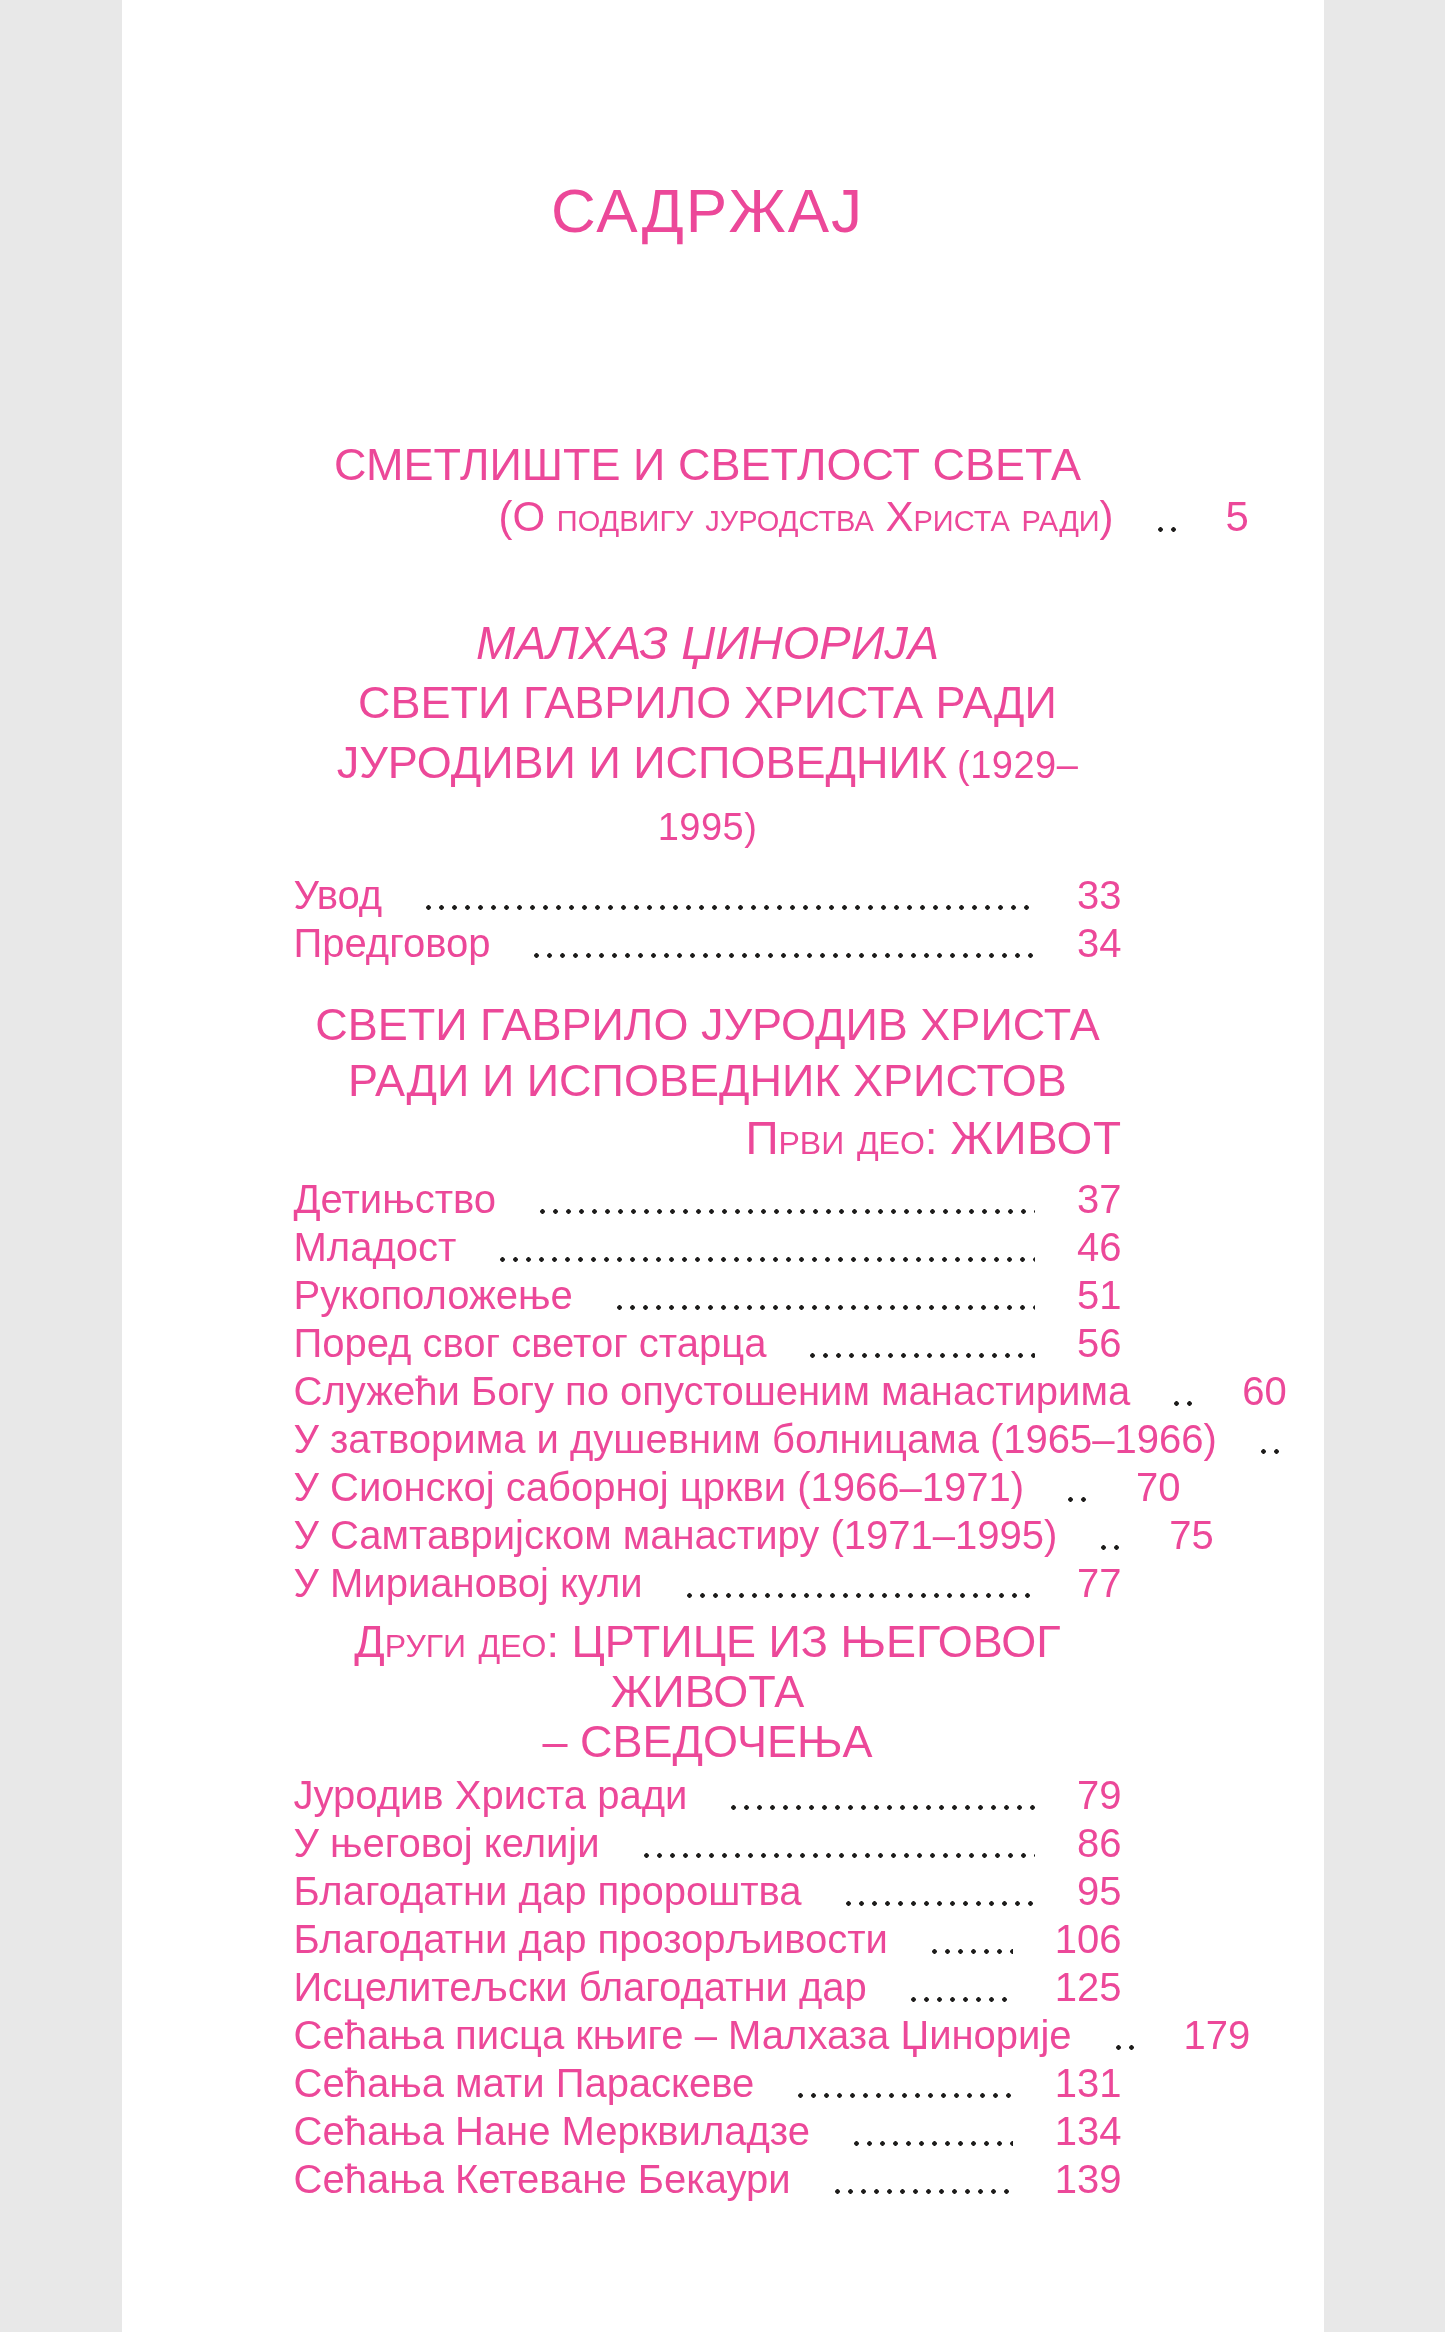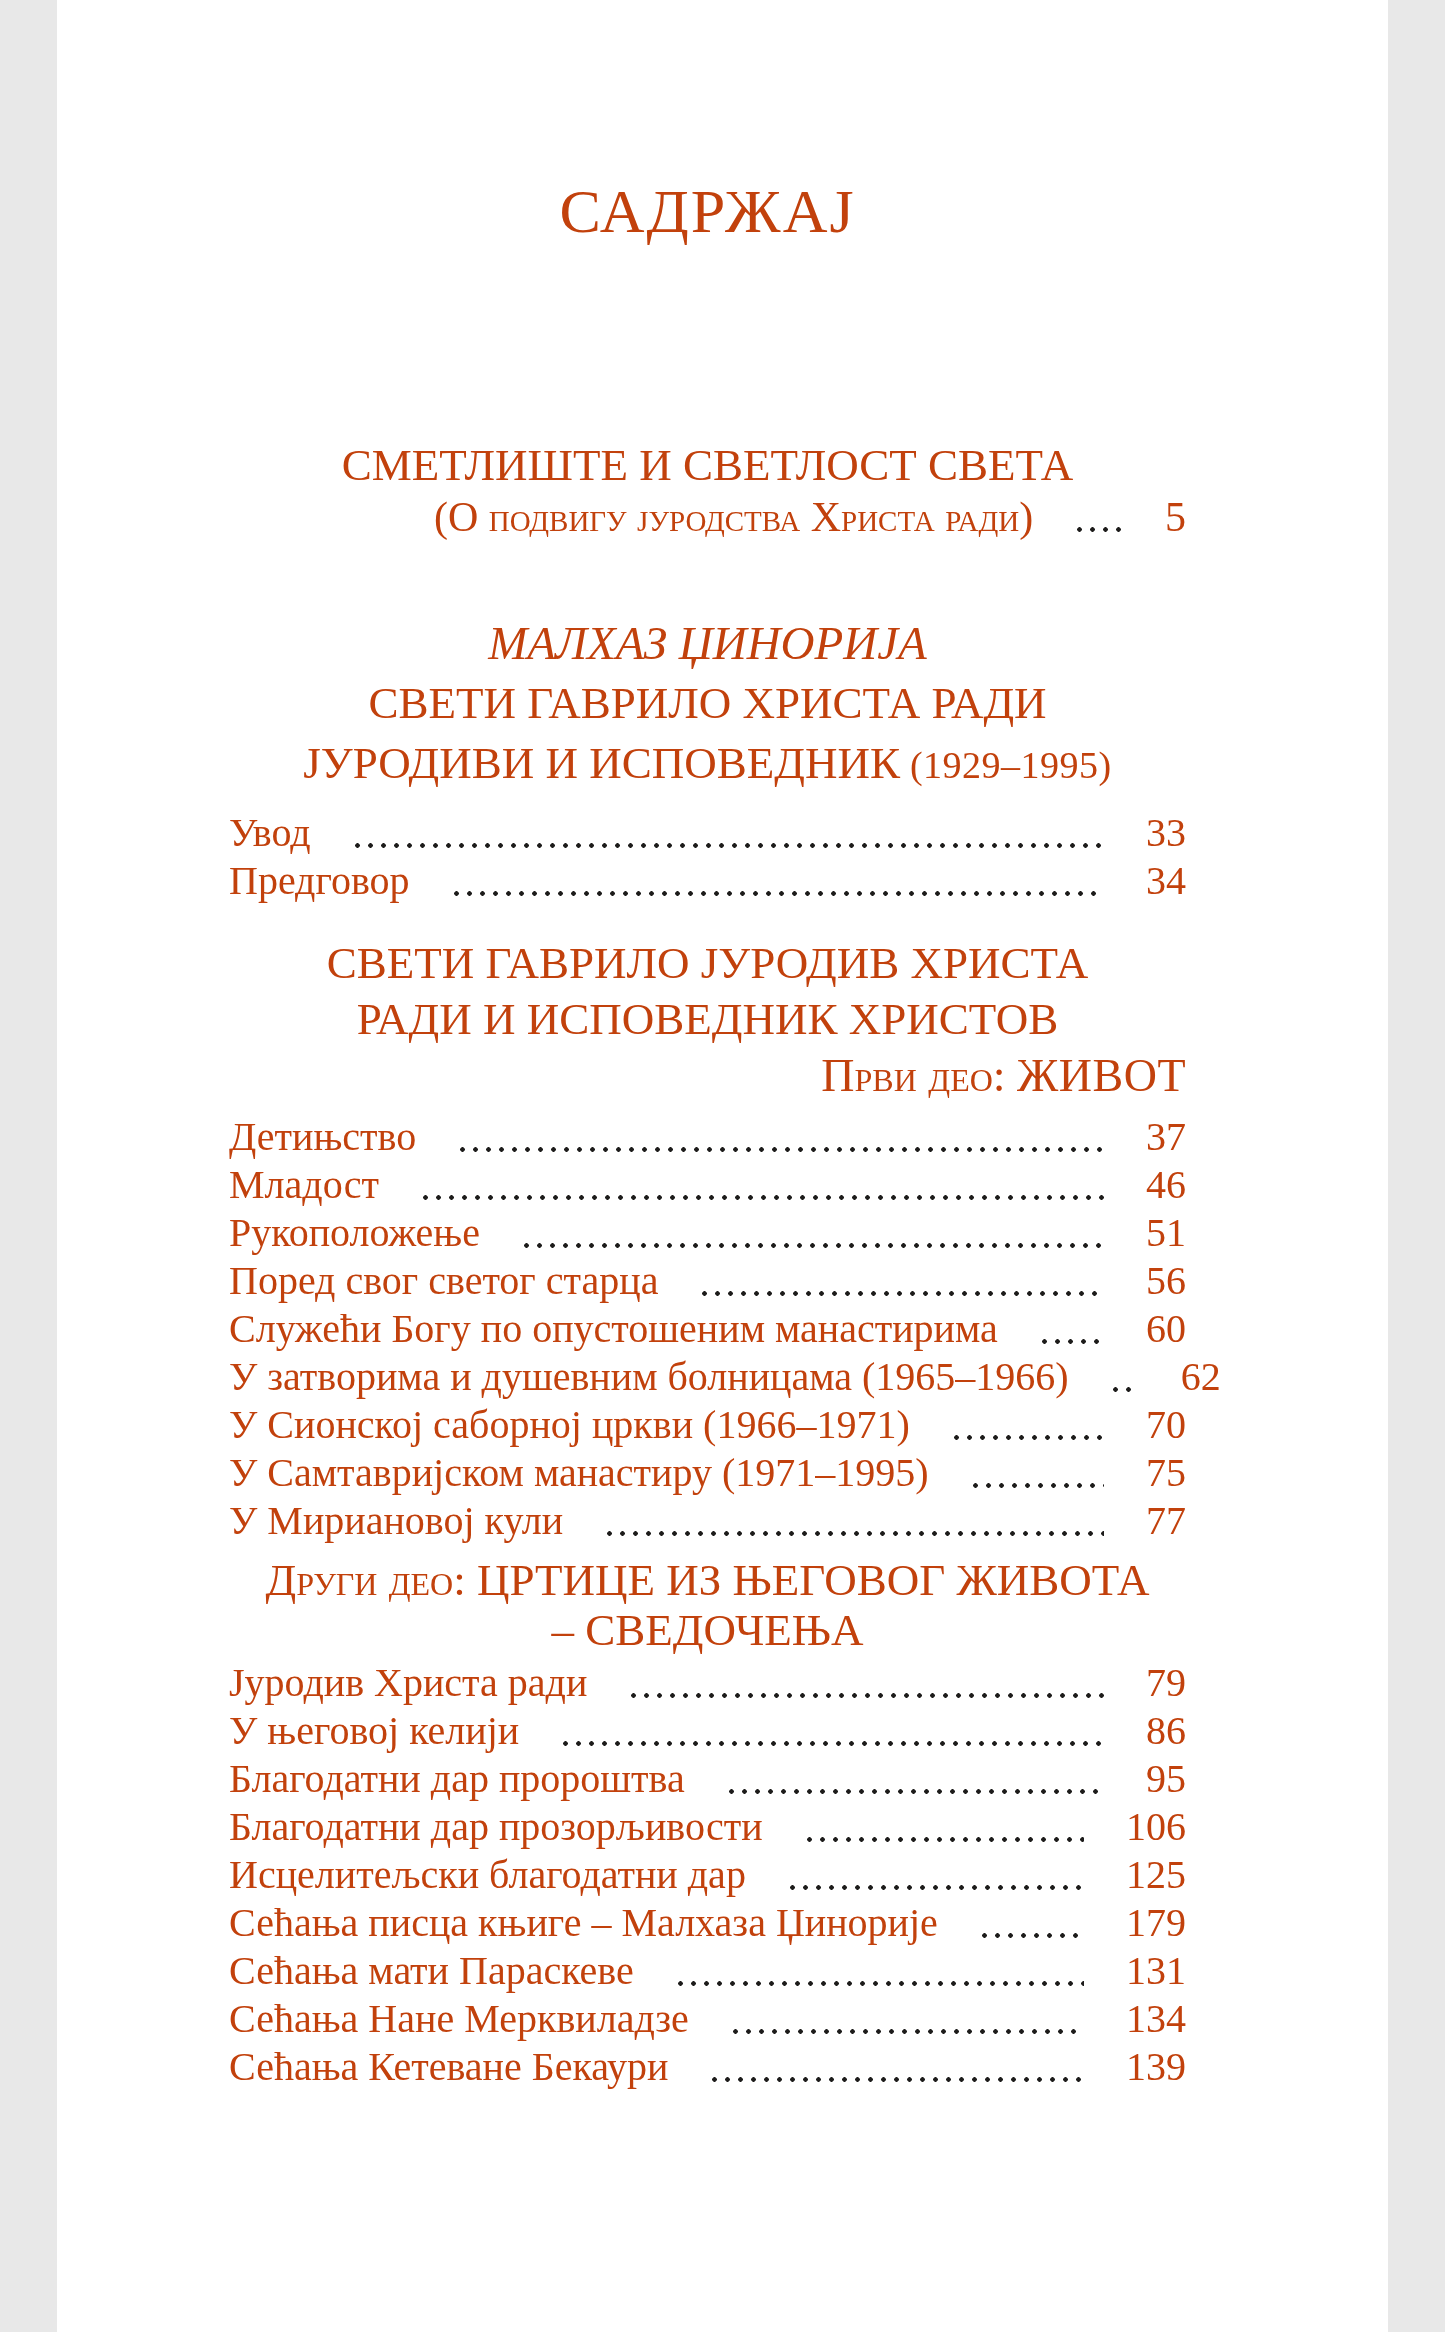--- a/index.html
+++ b/index.html
@@ -1,23 +1,23 @@
 <!DOCTYPE html>
 <html><head>
 <meta charset="utf-8">
 <style>
   html, body { margin: 0; padding: 0; background: #e8e8e8; }
   .page {
     position: relative;
-    width: 1331px;
+    width: 1202px;
     height: 2332px;
     margin: 0 auto;
     background: #ffffff;
-    color: #c2410c;
-    font-family: Liberation Serif, serif;
+    color: #ec4899;
+    font-family: Liberation Sans, sans-serif;
     box-sizing: border-box;
     padding: 180px 202px 0 172px;
     overflow: hidden;
   }
   .doc-title {
     text-align: center;
     font-size: 62px;
     line-height: 62px;
     letter-spacing: 2px;
     font-weight: normal;

